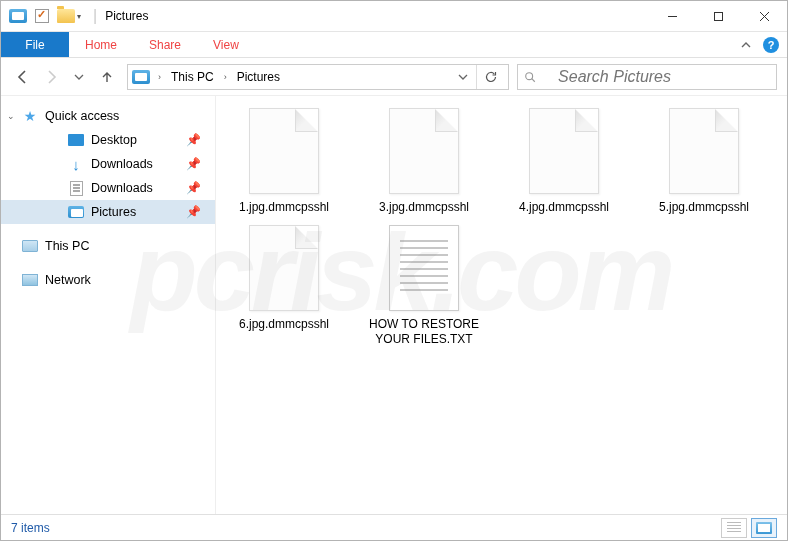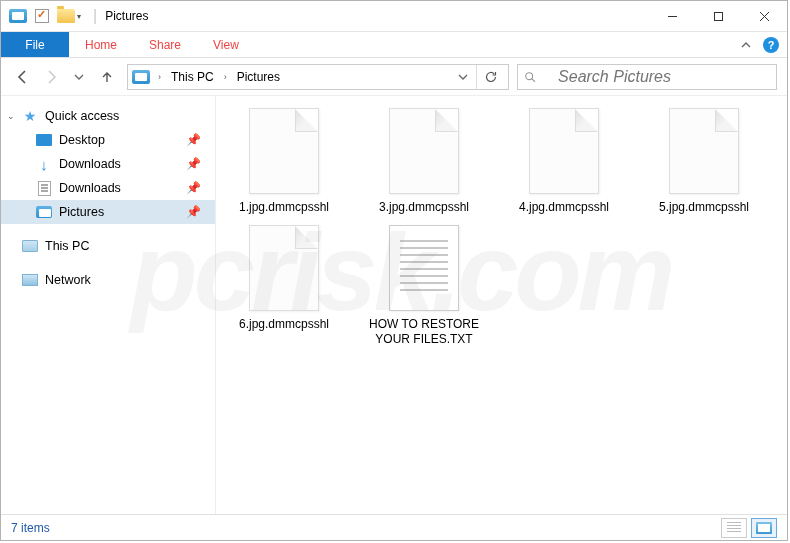--- a/index.html
+++ b/index.html
@@ -41,21 +41,21 @@
 .caret { font-size: 9px; color: #555; padding: 0 4px; }
 .addr-end { margin-left: auto; display: flex; align-items: center; gap: 8px; }
 .refresh { width: 28px; height: 24px; border-left: 1px solid #ddd; display: flex; align-items: center; justify-content: center; }
 .search { width: 260px; height: 26px; border: 1px solid #ccc; display: flex; align-items: center; padding: 0 6px; gap: 6px; }
 .search input { border: 0; outline: 0; font-size: 16px; color: #ef4444; font-style: italic; width: 100%; margin-left: 16px; }
 
 
 .body { flex: 1; display: flex; min-height: 0; }
 .sidebar { width: 215px; border-right: 1px solid #eee; padding: 8px 0; }
 .nav-item { display: flex; align-items: center; height: 24px; font-size: 12.5px; color: #000; padding-left: 20px; gap: 6px; position: relative; }
-.nav-item.child { padding-left: 34px; }
+.nav-item.child { padding-left: 66px; }
 .nav-item.selected { background: #d8e6f2; }
 .nav-item .pin { margin-left: auto; margin-right: 14px; color: #888; font-size: 12px; }
 .nav-item .tree-caret { position: absolute; left: 6px; font-size: 9px; color: #666; }
 .nav-group-gap { height: 10px; }
 .ic { width: 18px; height: 16px; display: flex; align-items: center; justify-content: center; }
 .star-ic{color:#4ea7e8;font-size:14px;}
 .desktop-ic{width:16px;height:12px;background:#2b8fd6;border-radius:1px;}
 .down-ic{color:#2b8fd6;font-size:15px;font-weight:bold;}
 .doc-ic{width:13px;height:15px;background:#fff;border:1px solid #aaa;position:relative;}
 .doc-ic::after{content:"";position:absolute;left:2px;top:2px;right:2px;height:2px;background:#aaa;box-shadow:0 3px 0 #aaa,0 6px 0 #aaa;}

